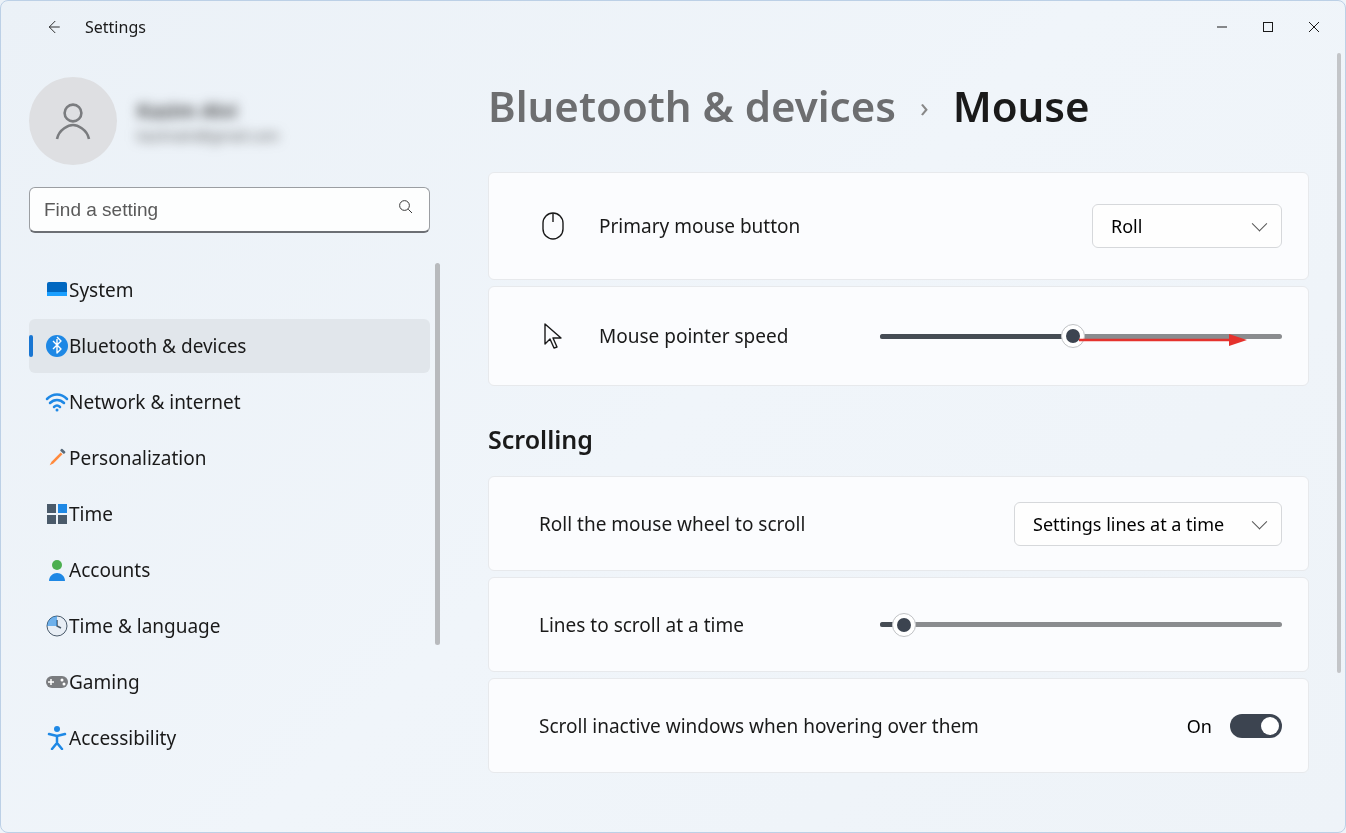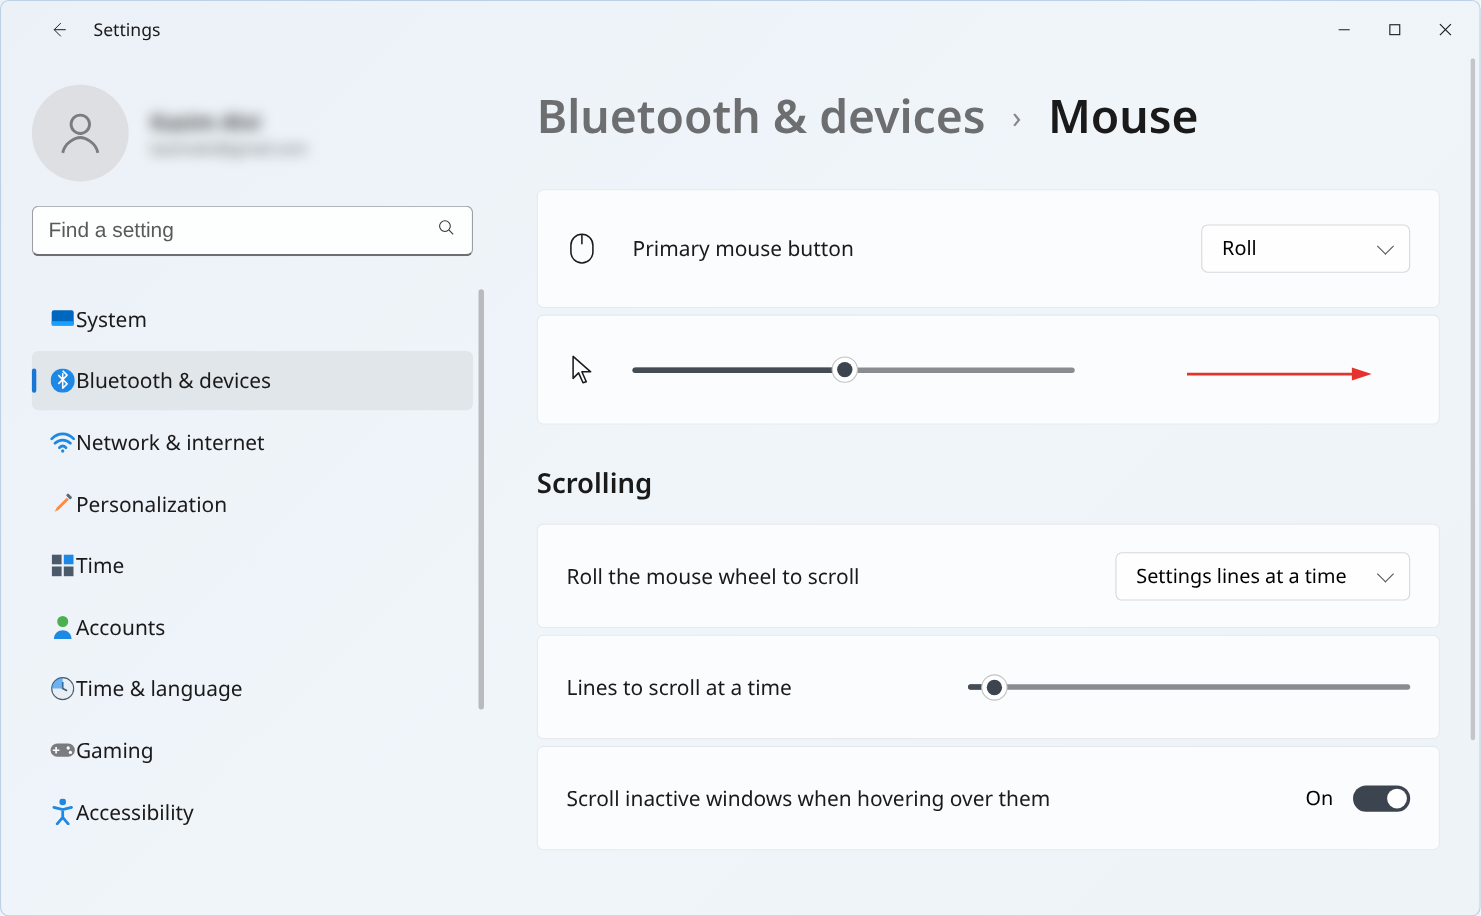--- a/index.html
+++ b/index.html
@@ -43,21 +43,21 @@
 .nav-icon { width:24px; height:24px; display:flex; align-items:center; justify-content:center; }
 
 
 .breadcrumb { display:flex; align-items:center; gap:24px; margin-bottom:38px; }
 .bc-parent { font-size:42px; font-weight:600; color:#6d6e70; cursor:pointer; }
 .bc-sep { font-size:28px; color:#888; }
 .bc-current { font-size:42px; font-weight:600; color:#1a1a1a; }
 
 
 .card { background:#fbfcfe; border:1px solid #e7e9ec; border-radius:6px; padding:0 26px; margin-bottom:6px; position:relative; }
-.row { display:flex; align-items:center; min-height:48px; }
+.row { display:flex; align-items:center; min-height:48px;margin-left:24px; }
 .card-icon { width:28px; height:28px; margin-right:32px; display:flex; align-items:center; justify-content:center; }
 .label { font-size:19px; color:#1a1a1a; flex:1; }
 .card.h1 { height:108px; display:flex; align-items:center; }
 .card.h2 { height:100px; display:flex; align-items:center; }
 .card.h3 { height:95px; display:flex; align-items:center; }
 
 
 .dropdown { height:44px; min-width:190px; background:#fefefe; border:1px solid #d6d8db; border-radius:6px; display:flex; align-items:center; padding:0 42px 0 18px; font-size:18px; position:relative; cursor:pointer; }
 .dropdown::after { content:""; position:absolute; right:16px; top:50%; width:10px; height:10px; border-right:1.5px solid #555; border-bottom:1.5px solid #555; transform:translateY(-70%) rotate(45deg); }
 
@@ -250,20 +250,21 @@
       </div>
     </div>
 
     <div class="card h2">
       <div class="row" style="width:100%">
         <span class="card-icon">
             <svg width="22" height="28" viewBox="0 0 22 28">
               <path d="M3 2l0 20 5-5 4 9 3-1-4-9 8 0z" fill="none" stroke="#1a1a1a" stroke-width="1.4" stroke-linejoin="round"></path>
             </svg>
           </span>
+        <span class="label">Mouse pointer speed</span>
         <div class="slider">
           <div class="slider-track"></div>
           <div class="slider-fill" style="width:48%"></div>
           <div class="slider-thumb" style="left:48%"></div>
         </div>
       </div>
       <svg class="arrow-ann" width="170" height="14">
         <line x1="0" y1="7" x2="155" y2="7" stroke="#e5322d" stroke-width="2.5"></line>
         <polygon points="150,1 168,7 150,13" fill="#e5322d"></polygon>
       </svg>

